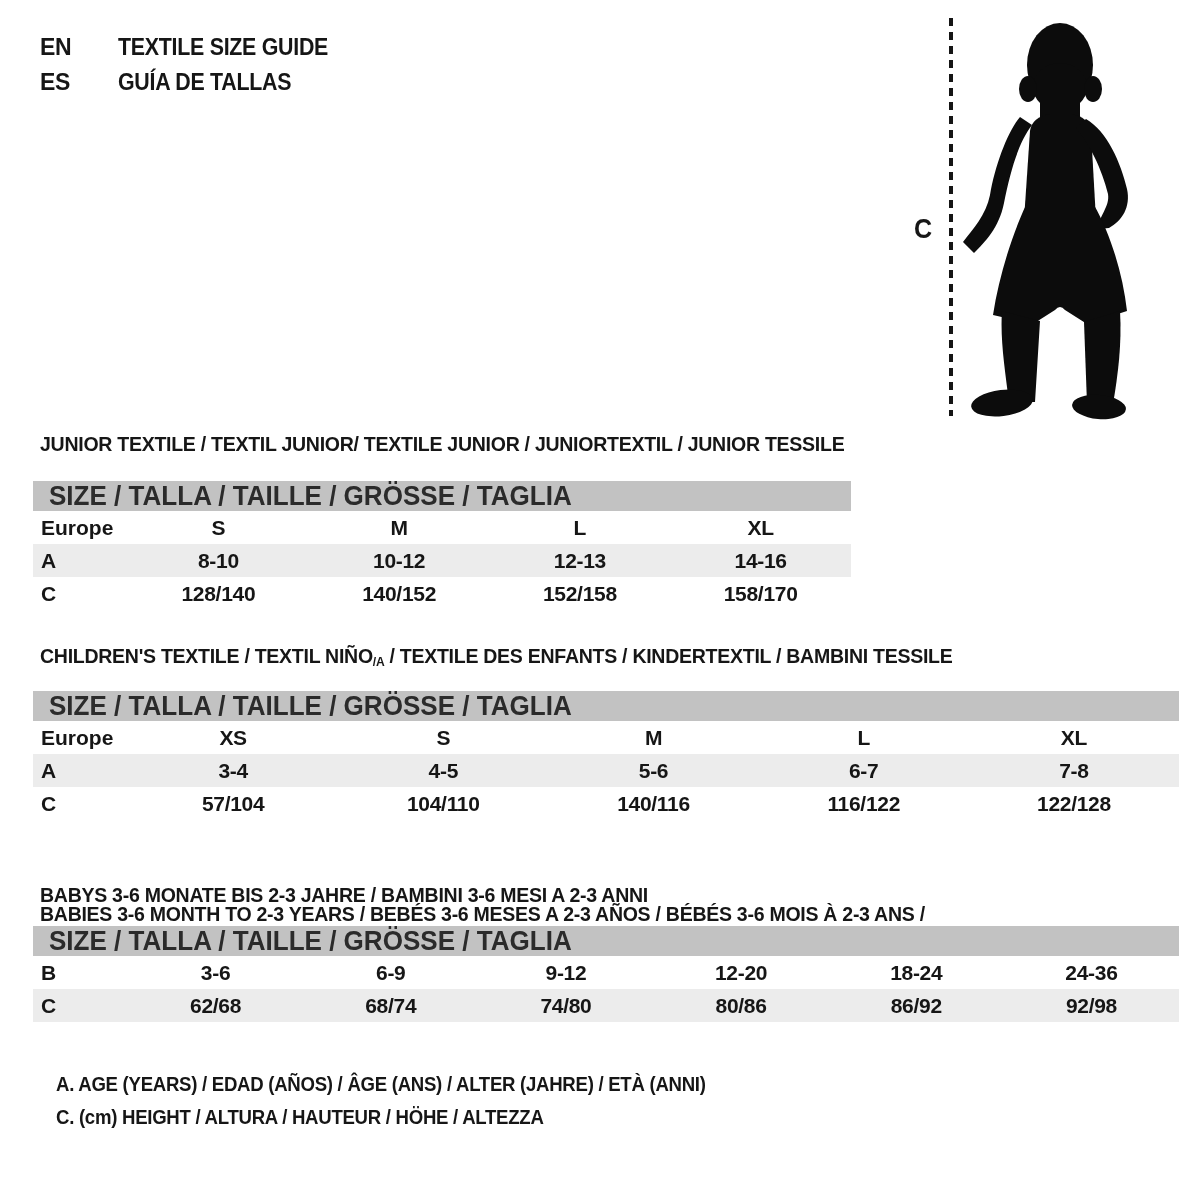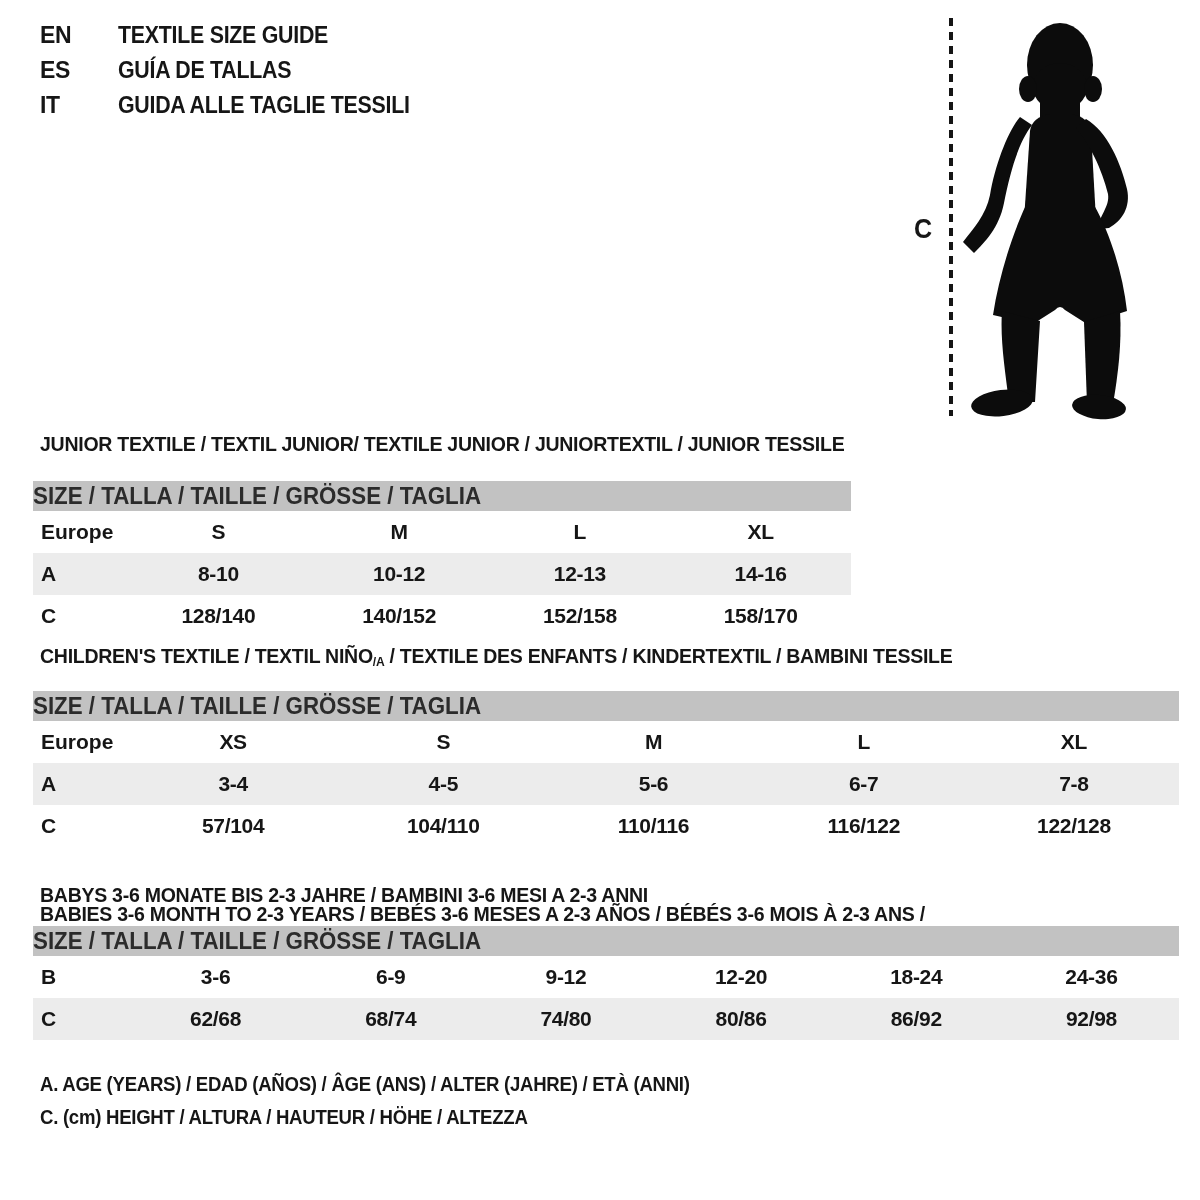--- a/index.html
+++ b/index.html
@@ -17,63 +17,59 @@
     font-weight:700;
     overflow:hidden;
   }
   .condensed{
     display:inline-block;
     transform:scaleX(0.93);
     transform-origin:0 50%;
     white-space:nowrap;
   }
   
-  .lang-block{position:absolute;left:40px;top:18px;}
+  .lang-block{position:absolute;left:40px;top:30px;}
   .lang-row{display:flex;height:35px;align-items:center;font-size:23px;letter-spacing:-0.3px;}
   .lang-code{width:78px;flex:0 0 78px;}
   
   .measure-line{
     position:absolute;left:949px;top:18px;width:4px;height:398px;
     background:repeating-linear-gradient(to bottom,#151515 0 8px,transparent 8px 14px);
   }
   .measure-label{position:absolute;left:914px;top:214px;font-size:27px;}
   .silhouette{position:absolute;left:960px;top:15px;width:180px;height:405px;}
   
   .sec-heading{position:absolute;font-size:21px;letter-spacing:-0.3px;white-space:nowrap;}
   .subpart{font-size:0.62em;vertical-align:-0.22em;}
   
   .size-table{position:absolute;}
   .size-bar{
     height:30px;background:var(--bar);
-    display:flex;align-items:center;padding-left:0;
-    font-size:24px;color:#2b2b2b;
-  }
-  .trow{display:flex;height:42px;align-items:center;font-size:21px;}
+    display:flex;align-items:center;padding-left:16px;
+    font-size:28px;color:#2b2b2b;
+  }
+  .trow{display:flex;height:33px;align-items:center;font-size:21px;}
   .trow.shaded{background:var(--shade);}
   .tlabel{flex:0 0 95px;padding-left:8px;}
   .tcell{flex:1 1 0;text-align:center;letter-spacing:-0.3px;}
   
-  .footnotes{position:absolute;left:40px;top:1068px;}
+  .footnotes{position:absolute;left:56px;top:1068px;}
   .footnote{height:33px;display:flex;align-items:center;font-size:20px;letter-spacing:-0.3px;}
 </style>
 </head>
 <body>
 
 <div class="lang-block">
     <div class="lang-row">
       <div class="lang-code">EN</div>
       <div><span class="condensed">TEXTILE SIZE GUIDE</span></div>
     </div>
     <div class="lang-row">
       <div class="lang-code">ES</div>
       <div><span class="condensed">GUÍA DE TALLAS</span></div>
-    </div>
-    <div class="lang-row">
-      <div class="lang-code">IT</div>
-      <div><span class="condensed">GUIDA ALLE TAGLIE TESSILI</span></div>
     </div>
   </div>
 
 <div class="measure-line"></div>
 <div class="measure-label condensed">C</div>
 <svg class="silhouette" viewBox="0 0 180 405" aria-hidden="true">
   <g fill="#0c0c0c">
 
     <ellipse cx="100" cy="50" rx="33" ry="42"></ellipse>
     <ellipse cx="100" cy="72" rx="27" ry="24"></ellipse>
@@ -152,21 +148,21 @@
         <div class="tcell">3-4</div>
         <div class="tcell">4-5</div>
         <div class="tcell">5-6</div>
         <div class="tcell">6-7</div>
         <div class="tcell">7-8</div>
       </div>
       <div class="trow">
         <div class="tlabel">C</div>
         <div class="tcell">57/104</div>
         <div class="tcell">104/110</div>
-        <div class="tcell">110/116</div>
+        <div class="tcell">140/116</div>
         <div class="tcell">116/122</div>
         <div class="tcell">122/128</div>
       </div>
     </div>
 </section>
 
 <div class="sec-heading" style="left:40px;top:902px;">
   <span class="condensed">BABIES 3-6 MONTH TO 2-3 YEARS / BEBÉS 3-6 MESES A 2-3 AÑOS / BÉBÉS 3-6 MOIS À 2-3 ANS /</span>
 </div>
 <div class="sec-heading" style="left:40px;top:883px;">

